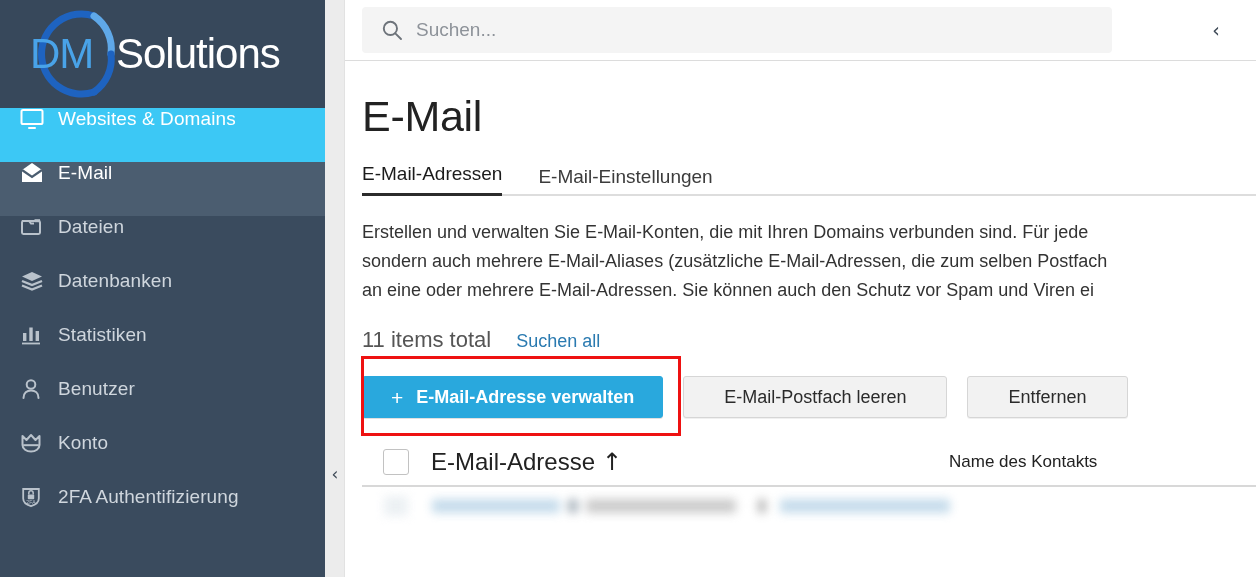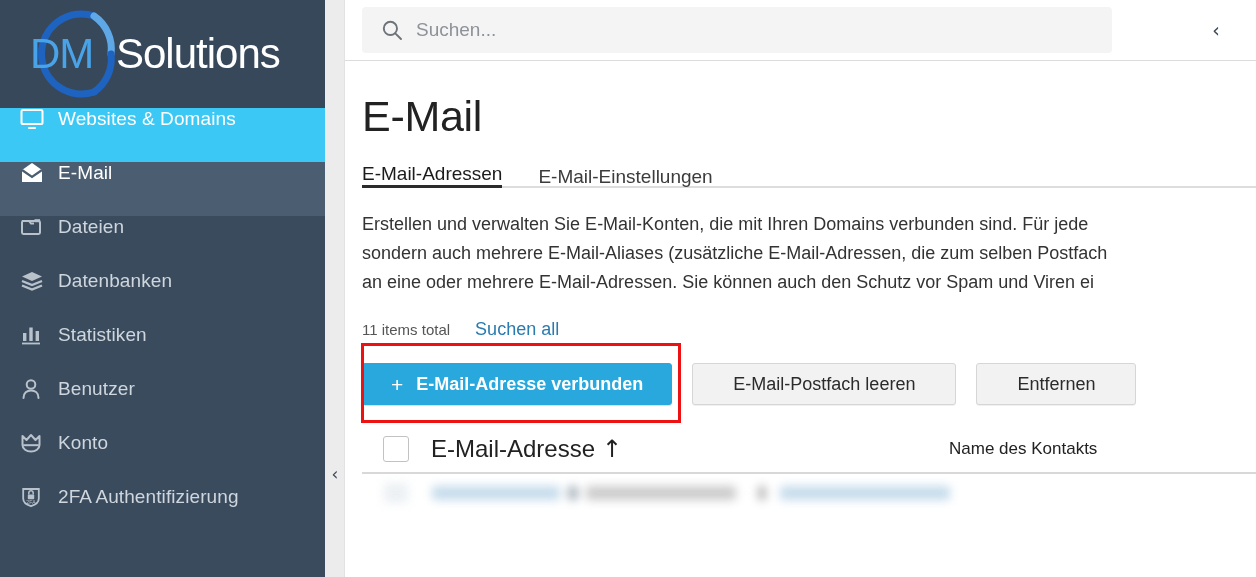--- a/index.html
+++ b/index.html
@@ -151,20 +151,21 @@
     margin-top: 22px;
     display: flex;
     align-items: flex-end;
     gap: 36px;
     border-bottom: 2px solid #dddddd;
     width: 894px;
   }
   .tab {
     font-size: 19px;
     color: #3c3c3c;
+    padding-bottom: 8px;
     margin-bottom: -2px;
     cursor: pointer;
     white-space: nowrap;
   }
   .tab.active {
     border-bottom: 3px solid #2b2b2b;
     color: #1b1b1b;
   }
 
   .description {
@@ -176,21 +177,21 @@
     white-space: nowrap;
   }
   .description span { display: block; }
 
   .list-meta {
     margin-top: 22px;
     display: flex;
     align-items: baseline;
     gap: 25px;
   }
-  .items-total { font-size: 15px; color: #555555; }
+  .items-total { font-size: 22px; color: #555555; }
   .select-all {
     font-size: 18px;
     color: #2a7ab0;
     cursor: pointer;
   }
 
   .toolbar {
     position: relative;
     margin-top: 23px;
     display: flex;
@@ -427,21 +428,21 @@
       <div class="list-meta">
         <span class="items-total">11 items total</span>
         <span class="select-all">Suchen all</span>
       </div>
 
       <div class="toolbar">
         <div class="highlight-box"></div>
 
         <div class="btn btn-primary">
           <span class="plus">+</span>
-          <span>E-Mail-Adresse verbunden</span>
+          <span>E-Mail-Adresse verwalten</span>
         </div>
 
         <div class="btn btn-secondary">E-Mail-Postfach leeren</div>
 
         <div class="btn btn-secondary">Entfernen</div>
       </div>
 
       <div class="table">
         <div class="table-head">
           <div class="chk"></div>

